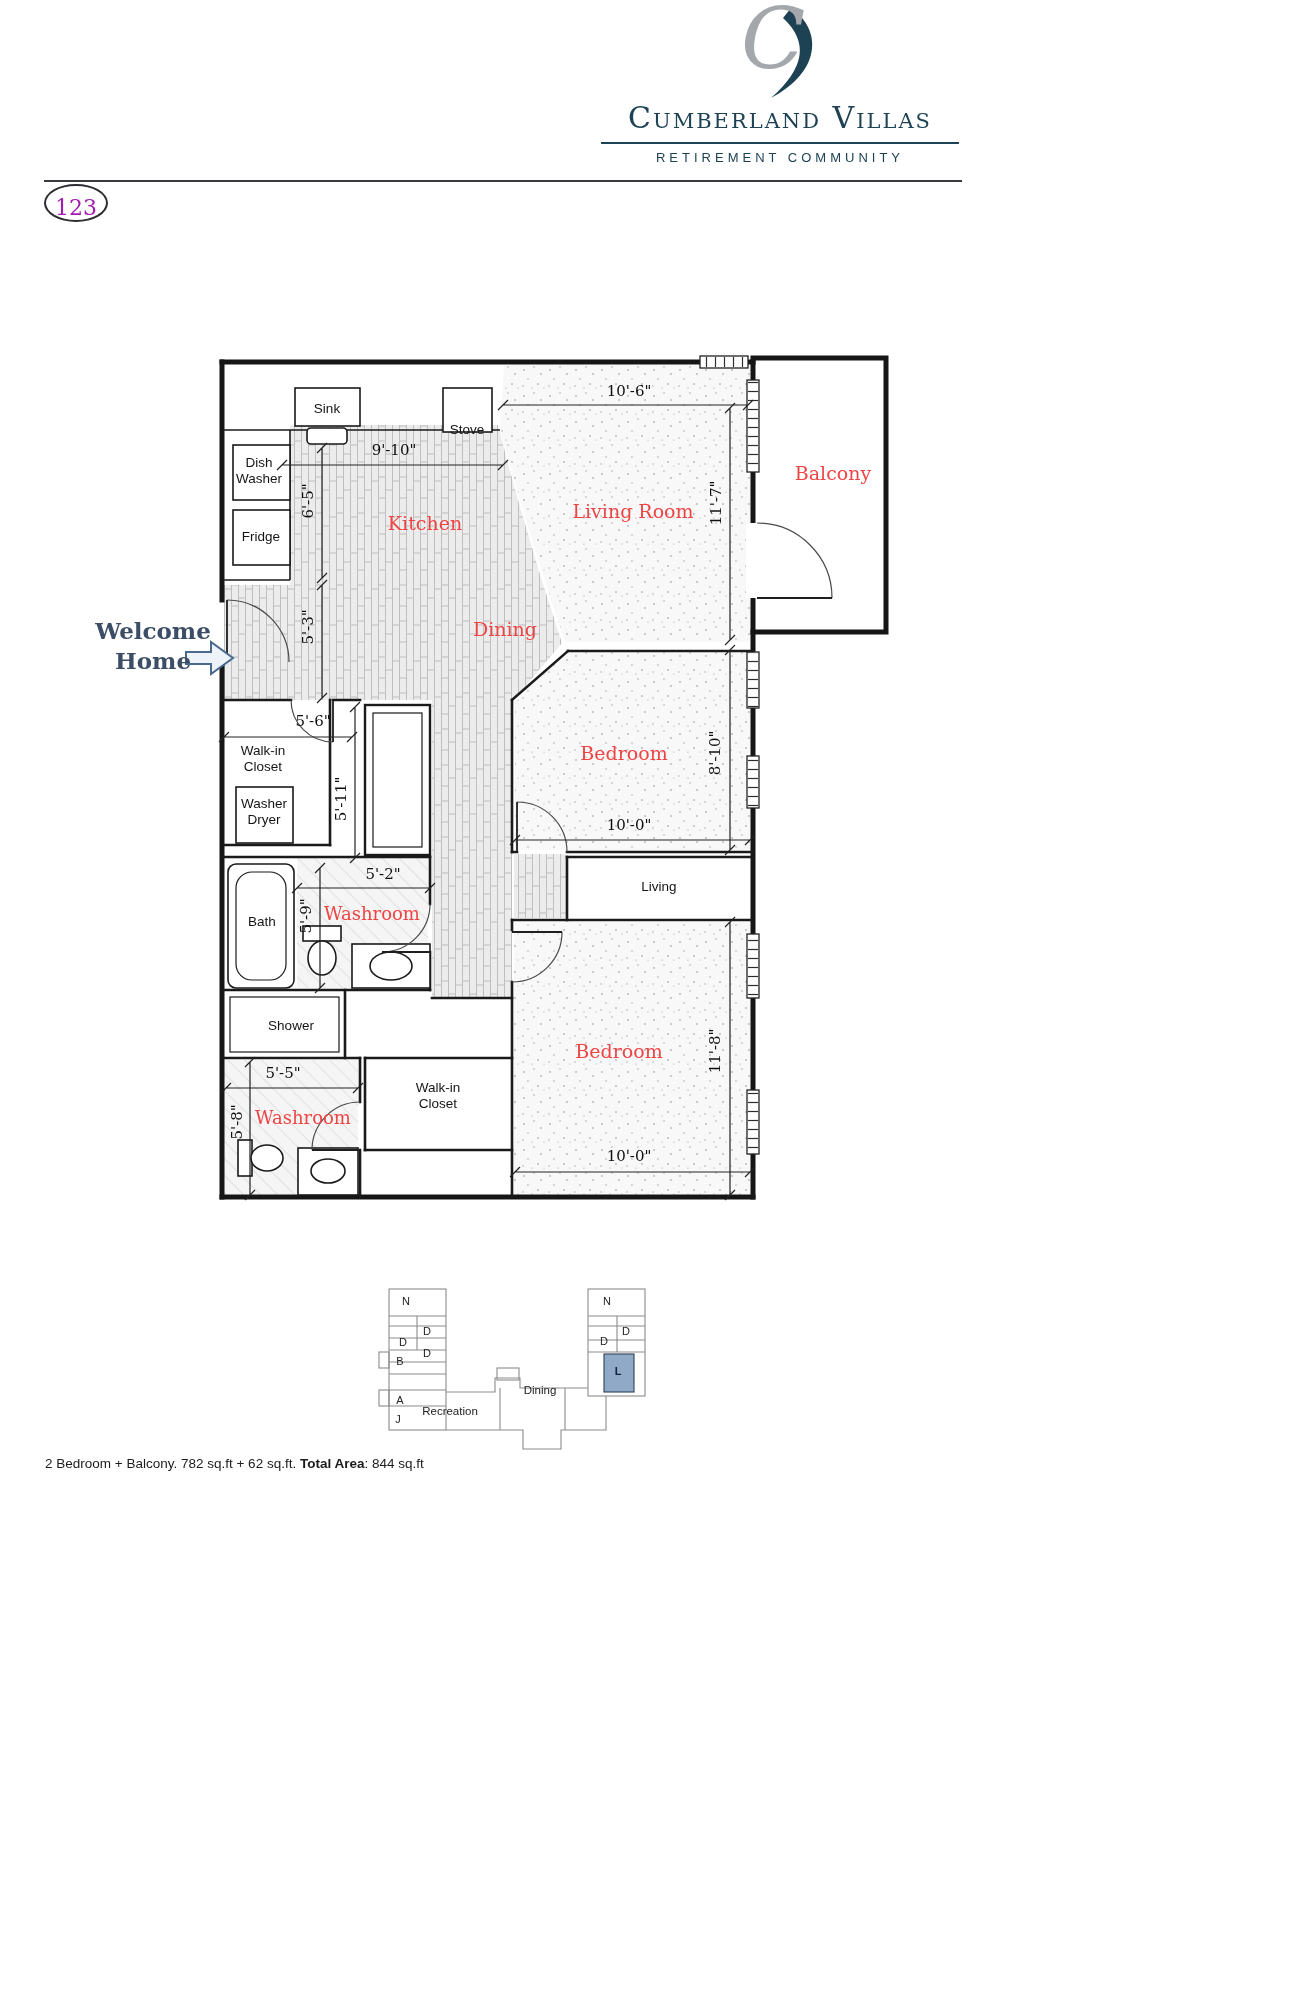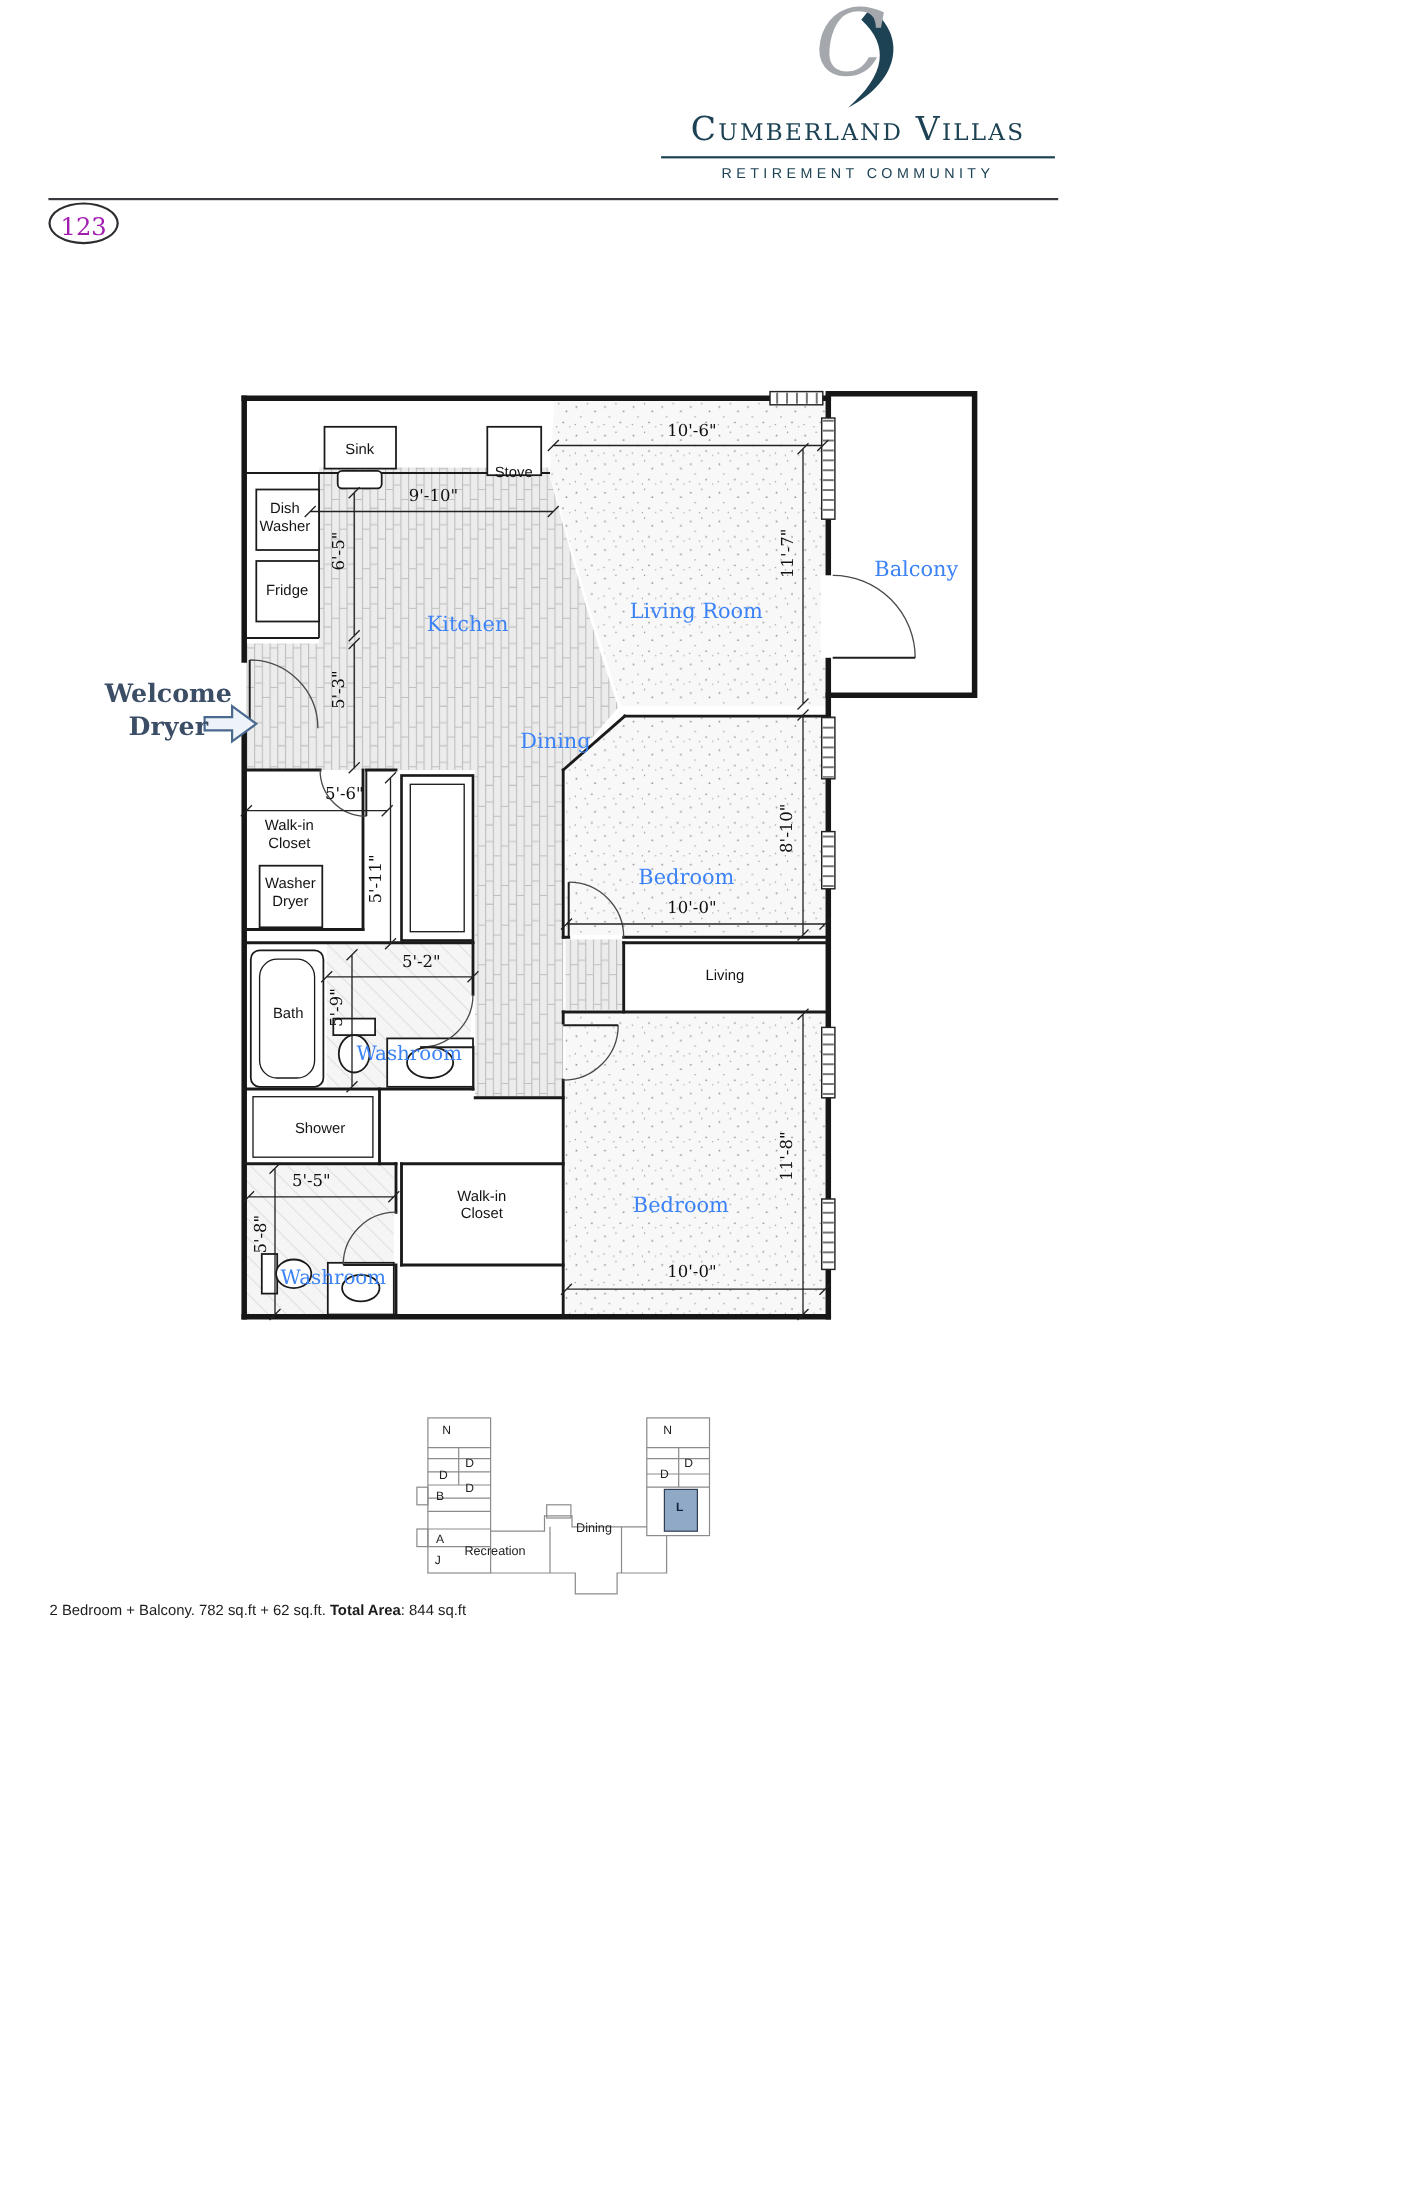--- a/index.html
+++ b/index.html
@@ -1,20 +1,20 @@
 <!DOCTYPE html>
 <html><head>
 <meta charset="utf-8">
 <style>
   html,body{margin:0;padding:0;background:#e9e9e9;}
   .page{position:relative;width:1294px;height:2000px;background:#ffffff;overflow:hidden;
         font-family:"Liberation Sans",sans-serif;margin:0 auto;}
   .plan-svg{position:absolute;left:0;top:0;width:1294px;height:2000px;}
   .lbl{position:absolute;transform:translate(-50%,-50%);white-space:nowrap;z-index:5;}
-  .room{font-family:"DejaVu Serif",serif;font-size:19px;color:#3b82f6;margin-top:45px;}
+  .room{font-family:"DejaVu Serif",serif;font-size:19px;color:#ef4444;}
   .fixture{font-family:"Liberation Sans",sans-serif;font-size:13.5px;color:#141414;
            text-align:center;line-height:1.22;white-space:normal;}
   .dim{font-family:"DejaVu Serif",serif;font-size:15px;color:#0f0f0f;}
   .dim.v{transform:translate(-50%,-50%) rotate(-90deg);}
   .title{position:absolute;left:44px;top:116px;font-family:"DejaVu Serif",serif;
          font-size:45px;color:#24242c;letter-spacing:1px;}
   .title-rule{position:absolute;left:44px;top:180px;width:918px;height:2px;background:#3a3a3e;}
   .unit-oval{position:absolute;left:44px;top:184px;width:60px;height:34px;border:2px solid #2d2d32;
              border-radius:50%;display:flex;align-items:flex-end;justify-content:center;
              font-family:"DejaVu Serif",serif;font-size:22px;color:#a21caf;}
@@ -226,21 +226,21 @@
       <path d="M58 6 C 90 28 88 70 38 96 C 72 66 76 40 50 16 Z" fill="#1d4254"></path>
     </svg>
     <span class="c">C</span>
   </div>
   <div class="brand-name">Cumberland Villas</div>
   <div class="brand-rule"></div>
   <div class="brand-tagline">RETIREMENT COMMUNITY</div>
 
   <div class="welcome">
     <div>Welcome</div>
-    <div>Dryer</div>
+    <div>Home</div>
   </div>
 
   <div class="lbl room" style="left:403px;top:523px;padding-left:44px;">Kitchen</div>
   <div class="lbl room" style="left:633px;top:511px;text-align:center;">Living Room</div>
   <div class="lbl room" style="left:505px;top:629px;">Dining</div>
   <div class="lbl room" style="left:624px;top:753px;">Bedroom</div>
   <div class="lbl room" style="left:619px;top:1051px;">Bedroom</div>
   <div class="lbl room" style="left:833px;top:473px;">Balcony</div>
   <div class="lbl room" style="left:372px;top:913px;font-size:18px;">Washroom</div>
   <div class="lbl room" style="left:303px;top:1117px;font-size:18px;">Washroom</div>

